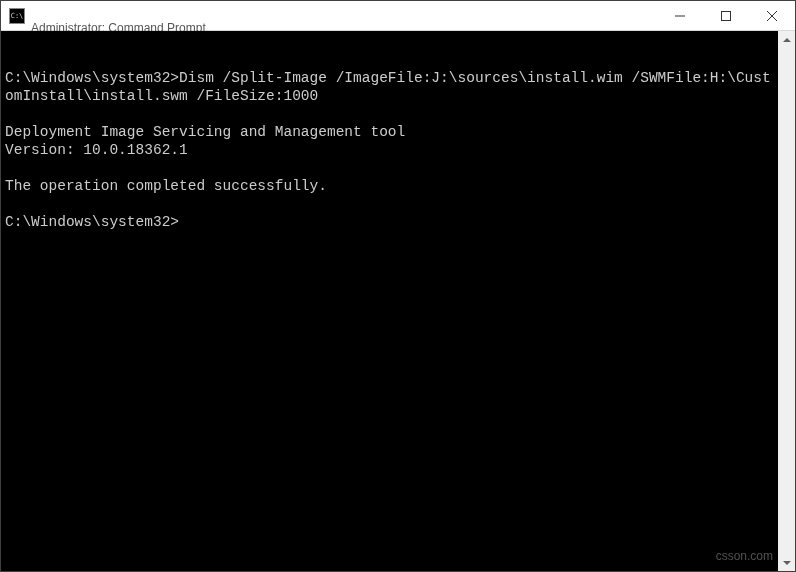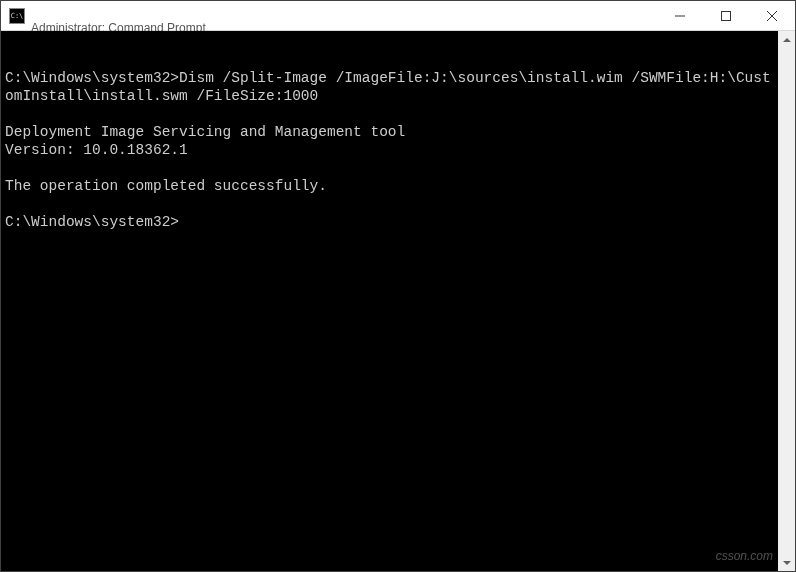--- a/index.html
+++ b/index.html
@@ -119,21 +119,20 @@
     }
     .scrollbar-arrow.down {
       border-top: 4px solid #606060;
     }
     .watermark {
       position: absolute;
       bottom: 6px;
       right: 22px;
       font-size: 12px;
       color: rgba(160,160,160,0.5);
-      font-style: italic;
       font-family: "Segoe UI", sans-serif;
     }
     .terminal-content {
       padding-right: 17px;
     }
   </style>
 </head>
 <body>
 
 <div class="window">

